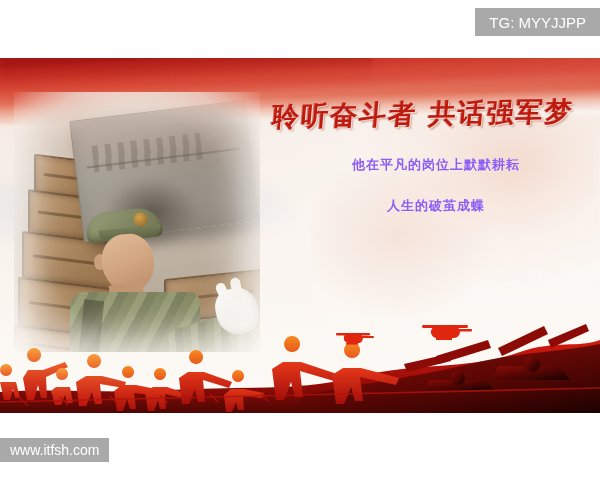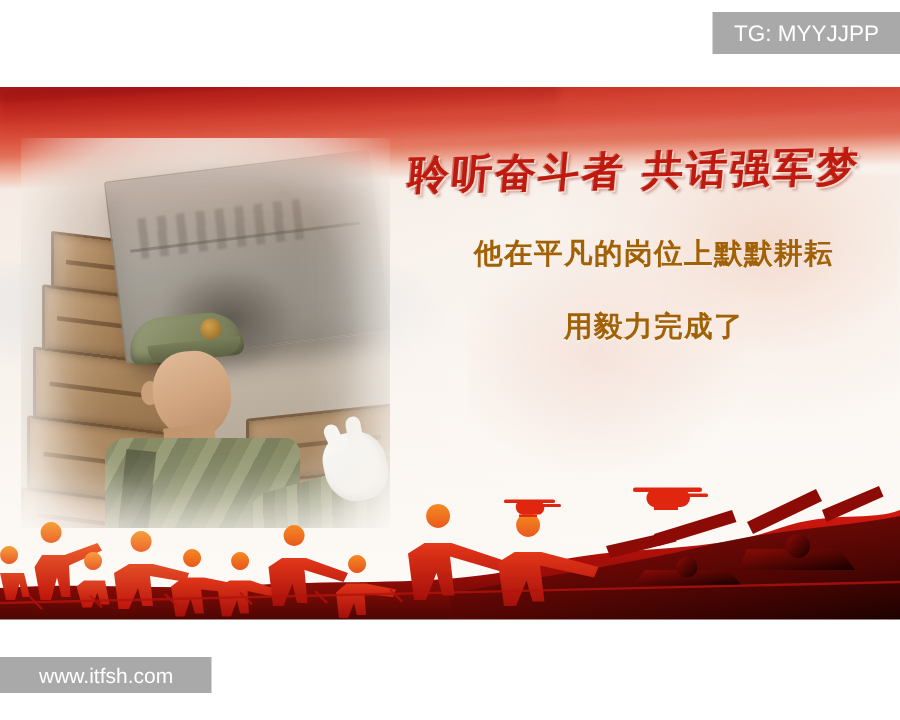--- a/index.html
+++ b/index.html
@@ -138,41 +138,41 @@
     font-weight:700;font-size:27px;letter-spacing:2px;white-space:nowrap;
     color:#c01a10;
     transform:rotate(-1deg) skewX(-6deg);
     text-shadow:1px 1px 0 rgba(255,225,210,.9), 2px 2px 2px rgba(120,20,10,.35), -1px 0 0 rgba(170,25,15,.5);
   }
 
   
   .lines{position:absolute;left:286px;top:156px;width:300px;z-index:4;text-align:center;}
   .line{
     font-family:"DejaVu Sans","Liberation Sans",sans-serif;
-    font-weight:700;font-size:19px;color:#a16207;letter-spacing:1px;
+    font-weight:700;font-size:13px;color:#8b5cf6;letter-spacing:1px;
     margin:0 0 23px 0;white-space:nowrap;
     text-shadow:0 1px 0 rgba(255,240,232,.8);
   }
   .line:last-child{margin-bottom:0;}
 
   
   .silho{position:absolute;left:0;top:318px;width:600px;height:96px;z-index:3;overflow:hidden;}
   .sil-svg{display:block;width:600px;height:96px;}
 
   
   .bottom-white{position:absolute;left:0;top:413px;width:600px;height:67px;background:#fff;z-index:4;}
 
   
   .wm{
     position:absolute;z-index:9;background:#a9a9a9;color:#fff;
     font-family:"Liberation Sans","DejaVu Sans",sans-serif;
     display:flex;align-items:center;text-align:right;
   }
   .wm-tg{right:0;top:8px;height:28px;padding:0 14px;font-size:15px;}
-  .wm-site{left:0;top:438px;height:24px;padding:0 26px;font-size:14px;}
+  .wm-site{left:0;top:438px;height:24px;padding:0 10px;font-size:14px;}
 </style>
 </head>
 <body>
 
 <div id="poster">
 
   <div class="top-white"></div>
 
   <div class="paper">
     <div class="paper-tex"></div>
@@ -209,21 +209,21 @@
     <div class="glove"></div>
 
     <div class="photo-warm"></div>
     <div class="photo-vig"></div>
   </div>
 
   <div class="title">聆听奋斗者 共话强军梦</div>
 
   <div class="lines">
     <p class="line">他在平凡的岗位上默默耕耘</p>
-    <p class="line">用毅力完成了</p>
+    <p class="line">人生的破茧成蝶</p>
   </div>
 
   <div class="silho">
     <svg class="sil-svg" viewBox="0 0 600 96" preserveAspectRatio="none">
       <defs>
         <linearGradient id="gL" x1="0" y1="0" x2="0" y2="1">
           <stop offset="0%" stop-color="#f6a03a"></stop>
           <stop offset="35%" stop-color="#e8562a"></stop>
           <stop offset="100%" stop-color="#bf140c"></stop>
         </linearGradient>

